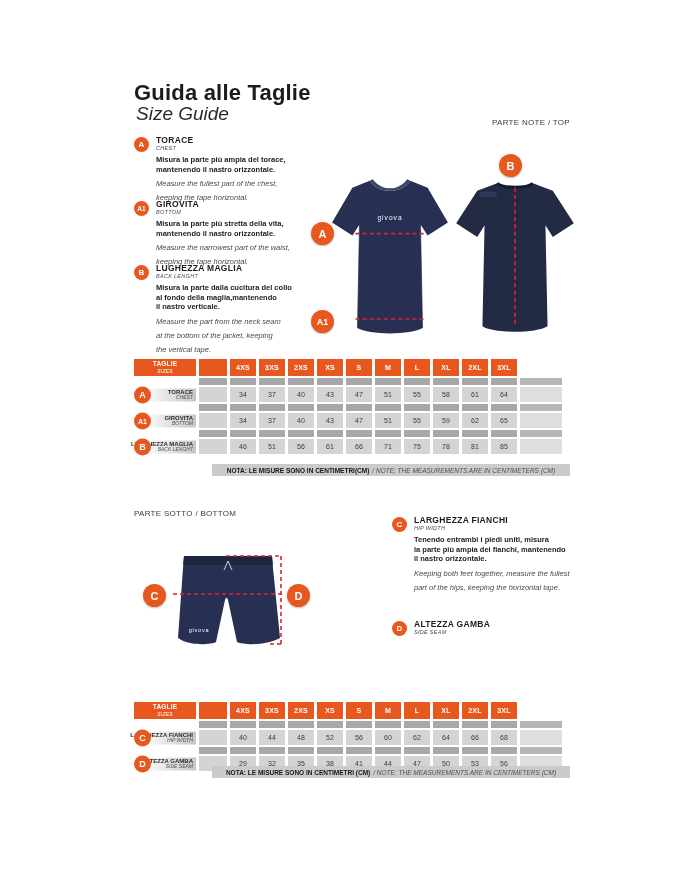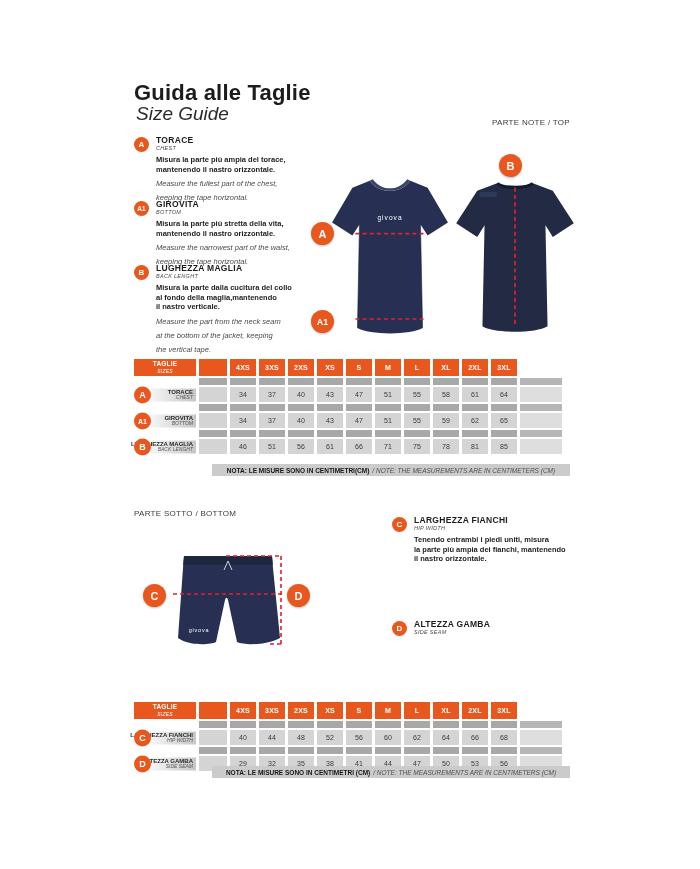--- a/index.html
+++ b/index.html
@@ -287,20 +287,22 @@
   <div class="abs marker" style="left:287px;top:584px;">D</div>
 
   <div class="abs measure" style="left:392px;top:516px;width:215px;">
     <div class="m-circle">C</div>
     <div class="m-text">
       <div class="m-title">LARGHEZZA FIANCHI</div>
       <div class="m-sub">HIP WIDTH</div>
       <div class="m-it">Tenendo entrambi i piedi uniti, misura
 la parte più ampia dei fianchi, mantenendo
 il nastro orizzontale.</div>
+      <div class="m-en">Keeping both feet together, measure the fullest
+part of the hips, keeping the horizontal tape.</div>
     </div>
   </div>
 
   <div class="abs measure" style="left:392px;top:620px;width:215px;">
     <div class="m-circle">D</div>
     <div class="m-text">
       <div class="m-title">ALTEZZA GAMBA</div>
       <div class="m-sub">SIDE SEAM</div>
     </div>
   </div>

